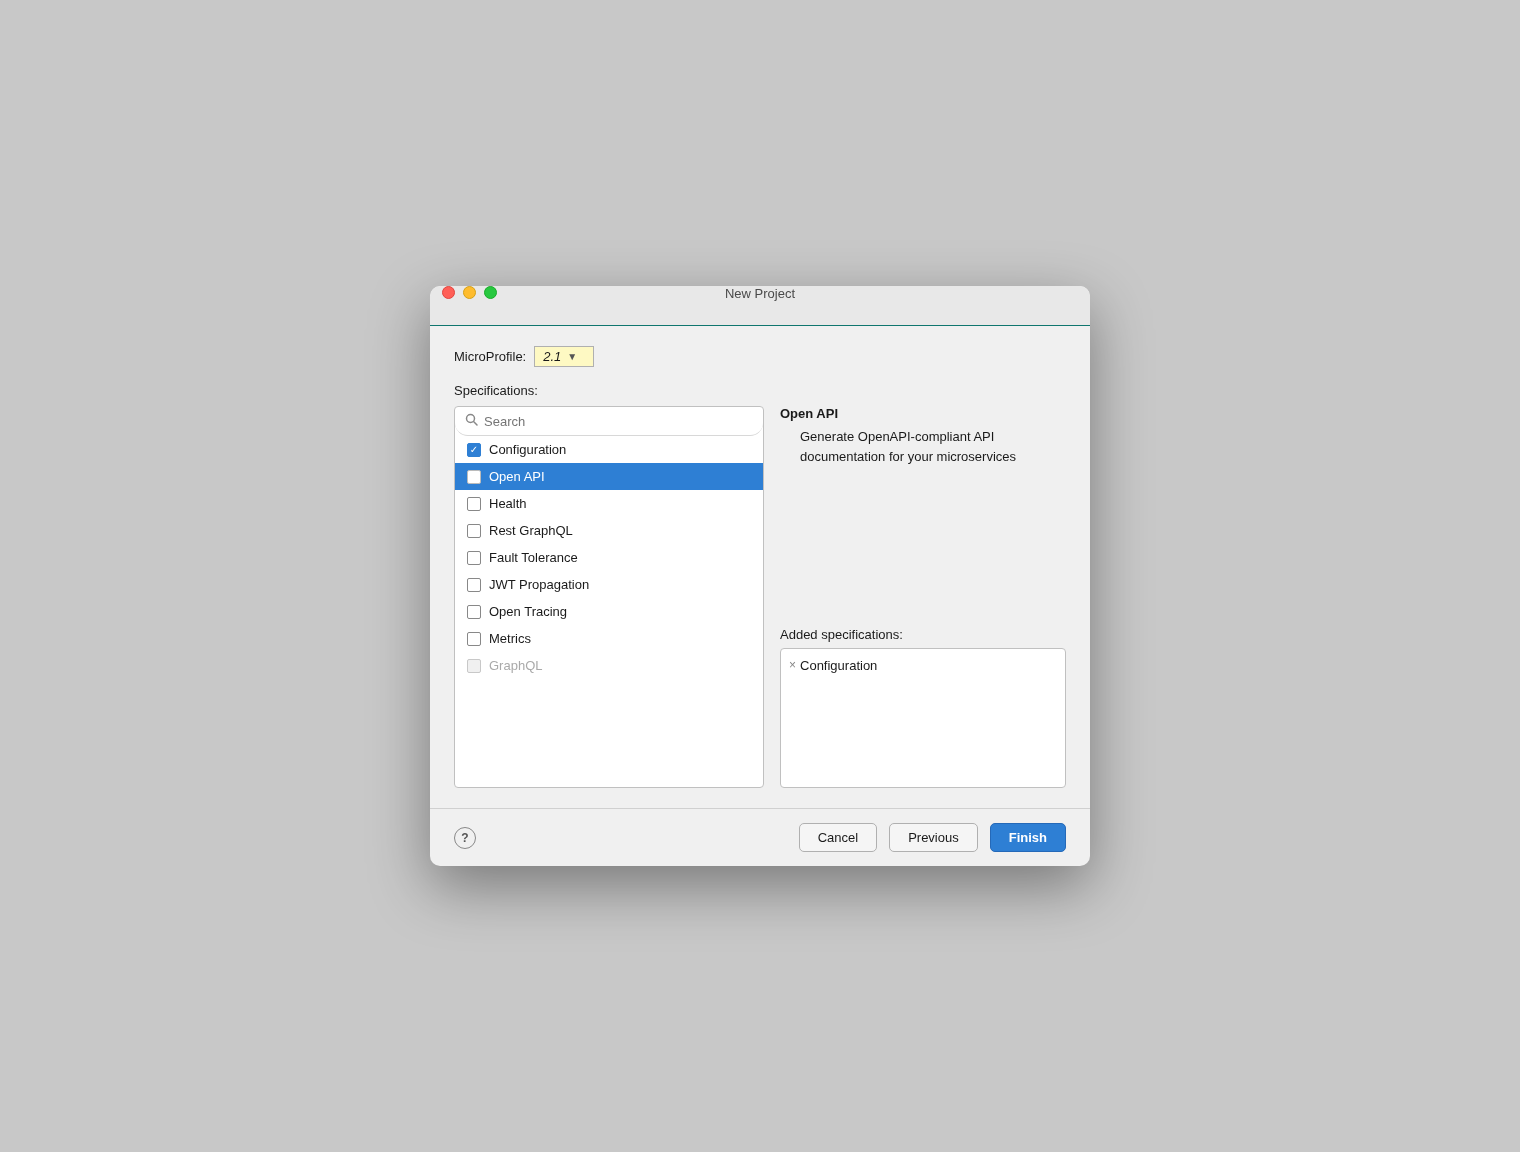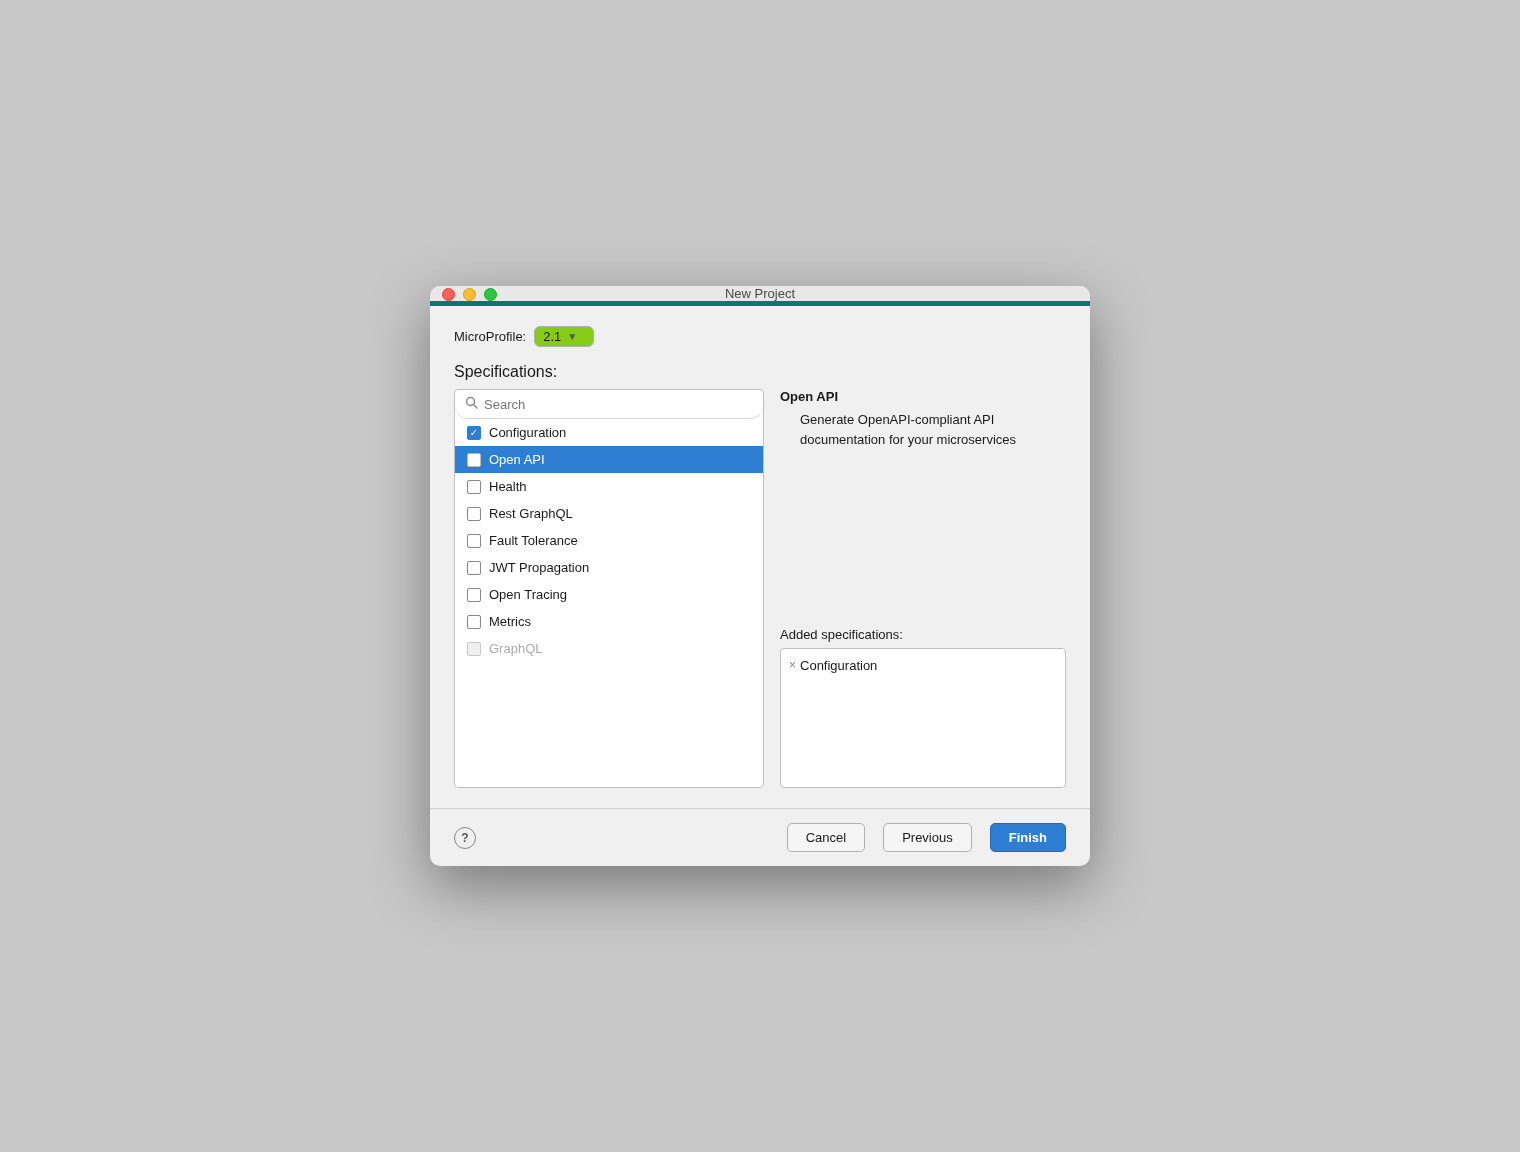--- a/index.html
+++ b/index.html
@@ -25,24 +25,24 @@
       box-shadow: 0 20px 60px rgba(0,0,0,0.4);
       width: 660px;
       min-height: 580px;
       display: flex;
       flex-direction: column;
       overflow: hidden;
     }
 
     .titlebar {
       background: #e8e8e8;
-      border-bottom: 5px solid #0f766e;
-      height: 20px;
-      display: flex;
-      align-items: flex-end;
+      border-bottom: 1px solid #0f766e;
+      height: 40px;
+      display: flex;
+      align-items: flex-start;
       justify-content: center;
       position: relative;
       border-radius: 10px 10px 0 0;
       flex-shrink: 0;
     }
 
     .window-controls {
       position: absolute;
       left: 12px;
       display: flex;
@@ -84,39 +84,40 @@
 
     .microprofile-label {
       font-size: 13px;
       color: #1a1a1a;
     }
 
     .microprofile-select {
       display: flex;
       align-items: center;
       border: 1px solid #b0b0b0;
-      border-radius: 6px;
-      background: #84cc16;
+      border-radius: 0;
+      background: #fef9c3;
       padding: 2px 6px 2px 8px;
       gap: 6px;
       cursor: pointer;
       min-width: 60px;
+      font-style: italic;
     }
 
     .microprofile-select-value {
       font-size: 13px;
     }
 
     .dropdown-arrow {
       font-size: 10px;
       color: #555;
     }
 
     .specs-label {
-      font-size: 16px;
+      font-size: 13px;
       margin-bottom: 8px;
       color: #1a1a1a;
     }
 
     .main-area {
       display: flex;
       gap: 16px;
       flex: 1;
     }
 
@@ -295,21 +296,21 @@
       align-items: center;
       justify-content: center;
       cursor: pointer;
       color: #555;
       font-size: 12px;
       font-weight: bold;
     }
 
     .footer-right {
       display: flex;
-      gap: 18px;
+      gap: 12px;
       align-items: center;
     }
 
     .btn {
       padding: 6px 18px;
       border-radius: 5px;
       font-size: 13px;
       cursor: pointer;
       border: 1px solid #b0b0b0;
       background: #f5f5f5;

